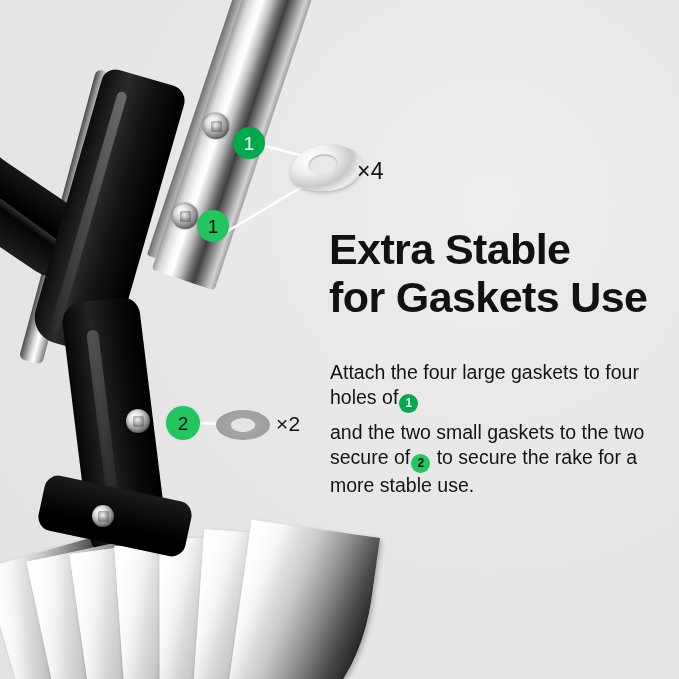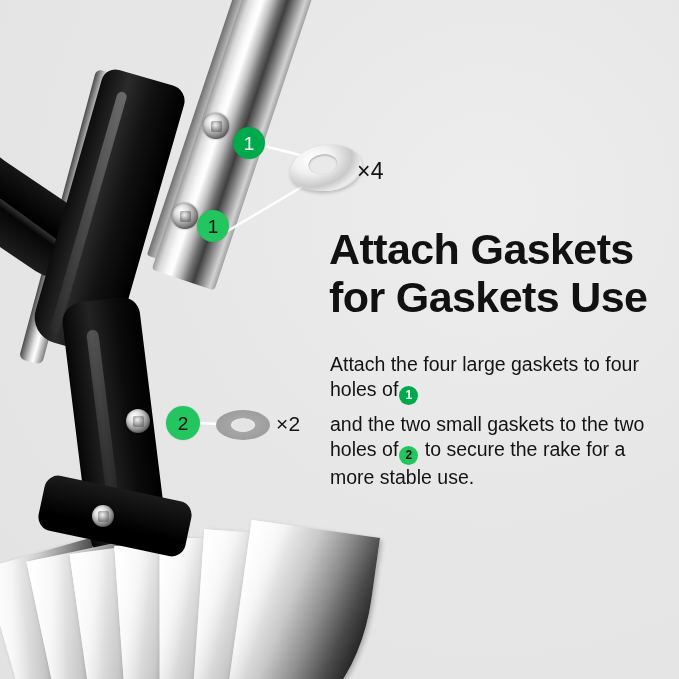--- a/index.html
+++ b/index.html
@@ -321,20 +321,21 @@
     color: #111111;
     letter-spacing: -0.6px;
   }
   .body-block {
     position: absolute;
     left: 330px;
     width: 330px;
     font-size: 19.5px;
     line-height: 1.30;
     color: #141414;
+    margin-top: 8px;
   }
   .body-1 { top: 352px; }
   .body-2 { top: 412px; }
 
   .inline-badge {
     display: inline-flex;
     align-items: center;
     justify-content: center;
     width: 19px;
     height: 19px;
@@ -412,24 +413,24 @@
   <div class="qty qty-4">×4</div>
 
   <div class="washer-sm"></div>
   <div class="qty qty-2">×2</div>
 
   <div class="badge badge-lg badge-1a">1</div>
   <div class="badge badge-lg badge-1b">1</div>
   <div class="badge badge-lg badge-2">2</div>
 
   <div class="headline">
-    <div>Attach Gaskets</div>
+    <div>Extra Stable</div>
     <div>for Gaskets Use</div>
   </div>
 
   <div class="body-block body-1">
     <span>Attach the four large gaskets to four holes of</span><span class="inline-badge ib-1">1</span>
   </div>
 
   <div class="body-block body-2">
-    <span>and the two small gaskets to the two holes of</span><span class="inline-badge ib-2">2</span> <span>to secure the rake for a more stable use.</span>
+    <span>and the two small gaskets to the two secure of</span><span class="inline-badge ib-2">2</span> <span>to secure the rake for a more stable use.</span>
   </div>
 </div>
 
 </body></html>

